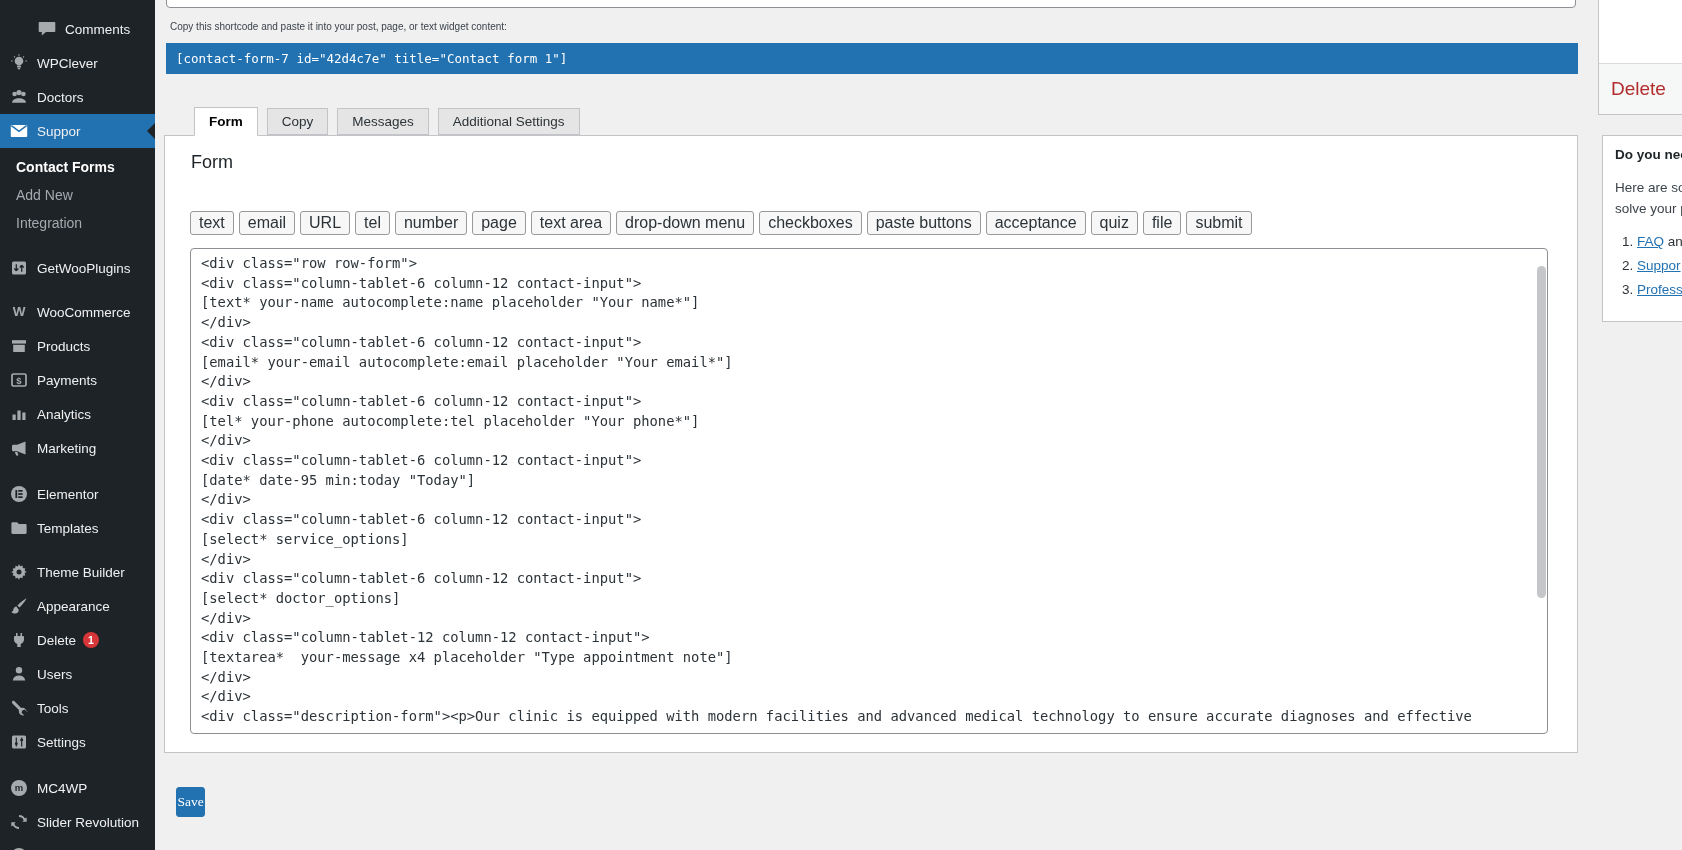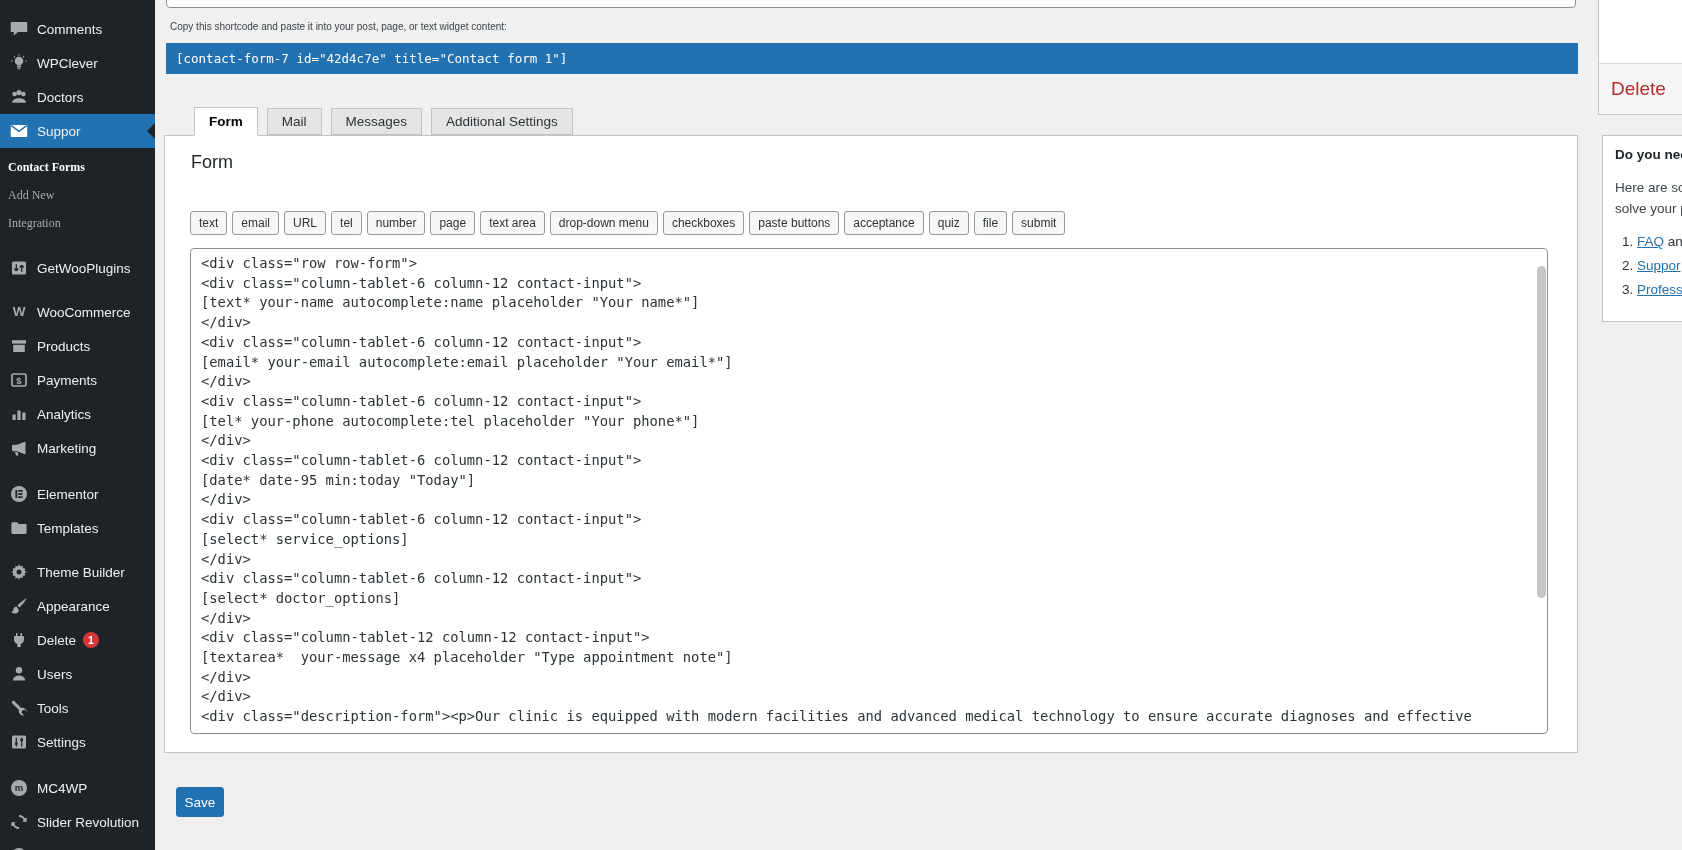--- a/index.html
+++ b/index.html
@@ -12,21 +12,21 @@
   .mrow.clipped{margin-top:-26px;}
   .mrow .mi{width:20px;height:20px;margin-left:9px;flex:none;color:#a7aaad;display:flex;align-items:center;justify-content:center;}
   .mrow .ml{margin-left:8px;font-size:13.5px;color:#f0f0f1;white-space:nowrap;}
   .mrow.active{background:#2271b1;}
   .mrow.active .mi{color:#fff;}
   .mrow.active::after{content:"";position:absolute;right:0;top:50%;margin-top:-8px;
       border:8px solid transparent;border-right-color:#1d2327;}
   .badge{background:#d63638;color:#fff;border-radius:50%;width:16px;height:16px;font-size:10.5px;
       font-weight:bold;display:flex;align-items:center;justify-content:center;margin-left:7px;}
   .submenu{padding:5px 0 14px 0;}
-  .smrow{height:28px;display:flex;align-items:center;padding-left:8px;font-size:12px;color:#a5aaaf;cursor:pointer;white-space:nowrap;font-family:Liberation Serif, serif;}
+  .smrow{height:28px;display:flex;align-items:center;padding-left:16px;font-size:14px;color:#a5aaaf;cursor:pointer;white-space:nowrap;}
   .smrow.current{color:#ffffff;font-weight:bold;}
   .mi svg{width:20px;height:20px;}
 
   
   #title-input{position:absolute;left:166px;top:-18px;width:1410px;height:26px;background:#fff;
       border:1px solid #8c8f94;border-radius:4px;box-sizing:border-box;}
   #copy-label{position:absolute;left:170px;top:21px;font-size:10px;color:#3c434a;}
   #shortcode-bar{position:absolute;left:166px;top:43px;width:1412px;height:31px;background:#2271b1;
       display:flex;align-items:center;box-sizing:border-box;padding-left:10px;cursor:text;}
   #shortcode-code{font-family:"DejaVu Sans Mono",monospace;font-size:12.5px;color:#fff;white-space:nowrap;}
@@ -35,32 +35,32 @@
   #tabs{position:absolute;left:194px;top:107px;height:28px;display:flex;gap:9px;align-items:flex-end;z-index:2;}
   .tab{height:27px;padding:0 14px;display:flex;align-items:center;font-size:13.5px;background:#e5e5e5;
       border:1px solid #c3c4c7;color:#2c3338;cursor:pointer;box-sizing:border-box;white-space:nowrap;}
   .tab.active{background:#fff;border-bottom-color:#fff;font-weight:bold;height:29px;margin-bottom:-1px;color:#000;}
   #panel{position:absolute;left:164px;top:135px;width:1414px;height:618px;background:#fff;
       border:1px solid #c3c4c7;box-sizing:border-box;z-index:1;}
   #panel-heading{position:absolute;left:26px;top:16px;font-size:18px;font-weight:400;color:#1d2327;}
   #panel-desc{position:absolute;left:26px;top:50px;font-size:13.5px;color:#3c434a;}
   a.link{color:#2271b1;text-decoration:underline;cursor:pointer;}
   #tagrow{position:absolute;left:25px;top:75px;display:flex;gap:5px;}
-  .tagbtn{height:24px;padding:0 8px;font-size:12px;background:#f7f7f7;border:1px solid #999;
+  .tagbtn{height:24px;padding:0 8px;font-size:16px;background:#f7f7f7;border:1px solid #999;
       border-radius:3px;color:#2c3338;display:flex;align-items:center;cursor:pointer;white-space:nowrap;font-family:"Liberation Sans",sans-serif;}
   #editor{position:absolute;left:25px;top:112px;width:1358px;height:486px;box-sizing:border-box;
       border:1px solid #8c8f94;border-radius:4px;background:#fff;color:#2c3338;
       font-family:"DejaVu Sans Mono",monospace;font-size:13.8px;line-height:19.7px;
       padding:5px 10px;white-space:pre;overflow:hidden;resize:none;outline:none;}
   #scroll-thumb{position:absolute;left:1372px;top:130px;width:9px;height:332px;background:#c4c6c9;border-radius:4.5px;cursor:grab;}
 
   
-  #save-btn{position:absolute;left:176px;top:787px;width:48px;height:30px;background:#2271b1;color:#fff;
+  #save-btn{position:absolute;left:176px;top:787px;width:29px;height:30px;background:#2271b1;color:#fff;
       border:1px solid #2271b1;border-radius:3px;font-size:13.5px;display:flex;align-items:center;
-      justify-content:center;cursor:pointer;font-family:Liberation Sans, sans-serif;}
+      justify-content:center;cursor:pointer;font-family:Liberation Serif, serif;}
 
   
   #box-delete{position:absolute;left:1598px;top:-10px;width:130px;height:125px;background:#fff;
       border:1px solid #c3c4c7;box-sizing:border-box;}
   #box-delete .foot{position:absolute;left:0;right:0;bottom:0;height:51px;background:#f6f7f7;
       border-top:1px solid #dcdcde;display:flex;align-items:center;padding-left:12px;box-sizing:border-box;}
   #delete-link{color:#b32d2e;font-size:19px;cursor:pointer;text-decoration:none;}
   #box-help{position:absolute;left:1602px;top:135px;width:130px;height:187px;background:#fff;
       border:1px solid #c3c4c7;box-sizing:border-box;padding:11px 0 0 12px;overflow:visible;}
   #help-title{font-size:13.5px;font-weight:bold;color:#1d2327;white-space:nowrap;}
@@ -72,21 +72,21 @@
 
 <nav id="sidebar">
   <div id="sidebar-items">
       <div class="mrow clipped">
         <span class="mi">
           <svg viewBox="0 0 20 20" fill="currentColor" xmlns="http://www.w3.org/2000/svg">
             <path d="M6 2h7l3 3v13H6z"></path>
           </svg>
         </span>
       </div>
-      <div class="mrow" style="margin-top: 4px;">
+      <div class="mrow" style="margin-top: 4px; padding-left: 28px;">
         <span class="mi">
           <svg viewBox="0 0 20 20" fill="currentColor" xmlns="http://www.w3.org/2000/svg">
             <path d="M2.5 3h15c.5 0 .8.3.8.8v8.4c0 .5-.3.8-.8.8H9l-4.2 3.6V13H2.5c-.5 0-.8-.3-.8-.8V3.8c0-.5.3-.8.8-.8z"></path>
           </svg>
         </span>
         <span class="ml">Comments</span>
       </div>
       <div class="mrow">
         <span class="mi">
           <svg viewBox="0 0 20 20" fill="currentColor" xmlns="http://www.w3.org/2000/svg">
@@ -281,21 +281,21 @@
 </nav>
 
 <div id="title-input"></div>
 <div id="copy-label">Copy this shortcode and paste it into your post, page, or text widget content:</div>
 <div id="shortcode-bar">
   <span id="shortcode-code">[contact-form-7 id="42d4c7e" title="Contact form 1"]</span>
 </div>
 
 <div id="tabs">
     <div class="tab active">Form</div>
-    <div class="tab">Mail</div>
+    <div class="tab">Copy</div>
     <div class="tab">Messages</div>
     <div class="tab">Additional Settings</div>
   </div>
 
 <div id="panel">
   <div id="panel-heading">Form</div>
   <div id="tagrow">
       <button class="tagbtn">text</button>
       <button class="tagbtn">email</button>
       <button class="tagbtn">URL</button>

